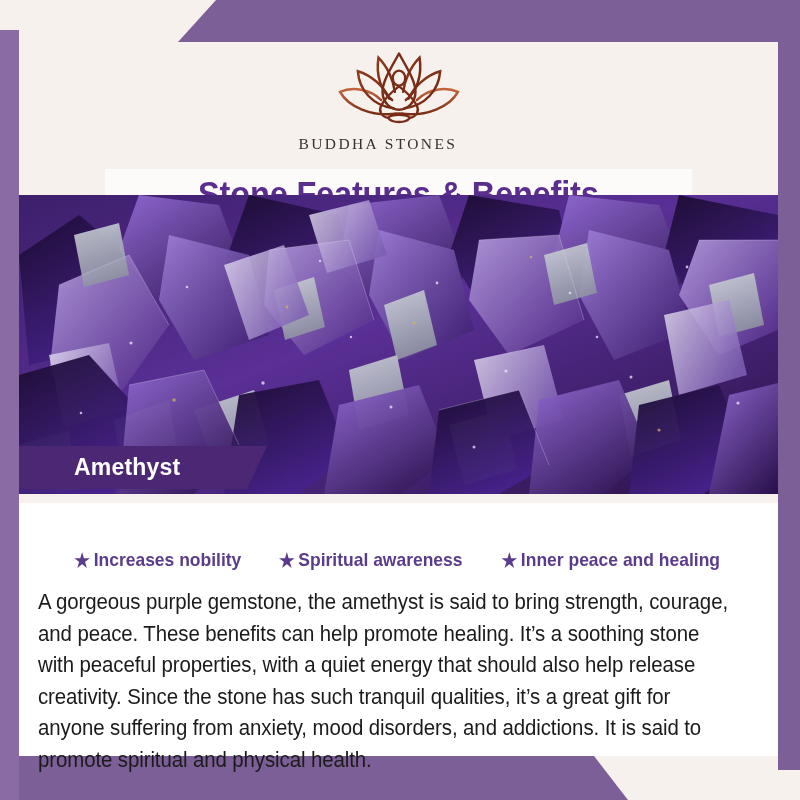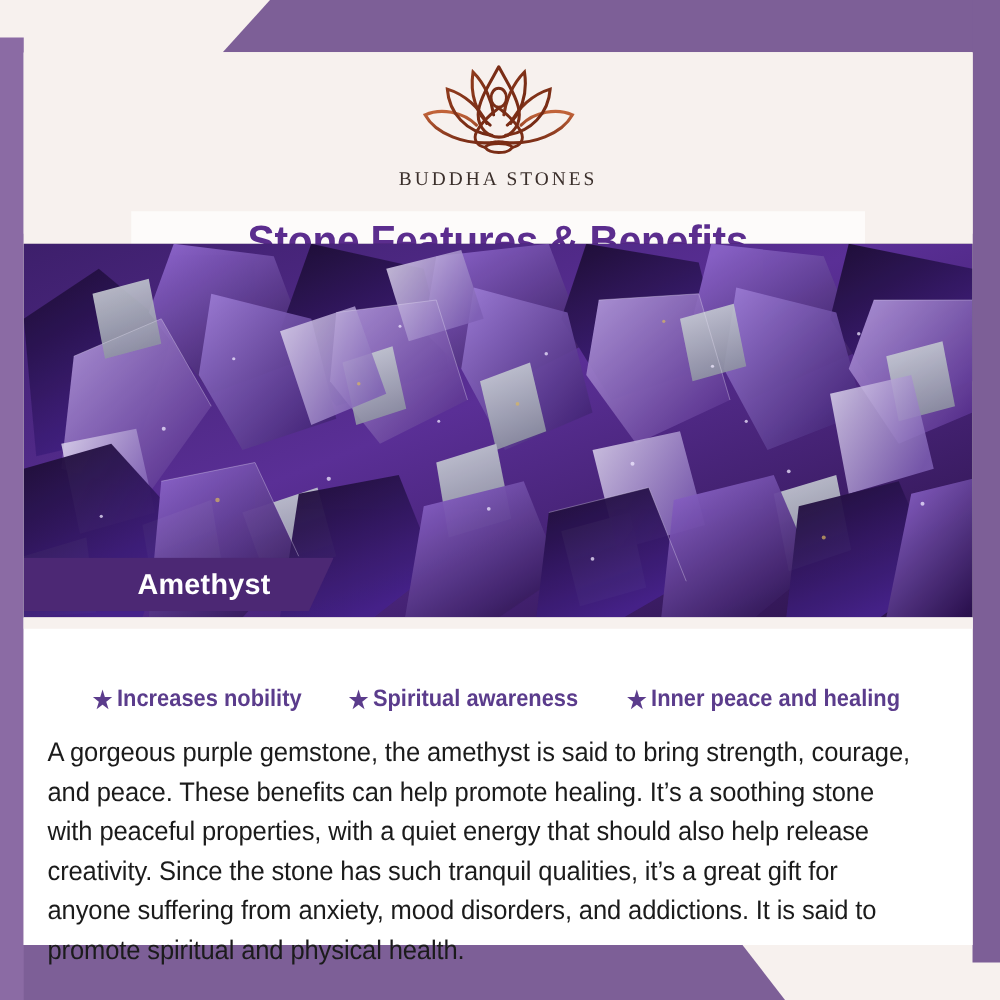--- a/index.html
+++ b/index.html
@@ -52,21 +52,21 @@
   }
 
   
   .header {
     position:absolute; left:0; right:0; top:0; height:145px;
     background:#f7f1ee;
   }
   .logo-wrap {
     position:absolute; left:50%; top:6px;
     transform:translateX(-50%);
-    width:200px; text-align:center;
+    width:200px; 
   }
   .logo-mark { width:138px; height:85px; display:block; margin:0 auto; }
   .logo-text {
     font-family:"Liberation Serif", serif;
     font-size:15.5px;
     letter-spacing:2.4px;
     color:#3b2f2b;
     margin-top:2px;
   }
 
@@ -96,21 +96,21 @@
   }
   .hero svg { display:block; width:100%; height:100%; }
 
   
   .stone-label {
     position:absolute;
     left:0; top:404px;
     width:248px; height:43px;
     background:#4c2874;
     clip-path: polygon(0 0, 248px 0, 228px 43px, 0 43px);
-    display:flex; align-items:center;padding-left:36px;
+    display:flex; align-items:center;
   }
   .stone-label-text {
     font-family:"Liberation Sans", sans-serif;
     font-weight:bold;
     font-size:23px;
     color:#ffffff;
     padding-left:55px;
     letter-spacing:0.2px;
   }
 

